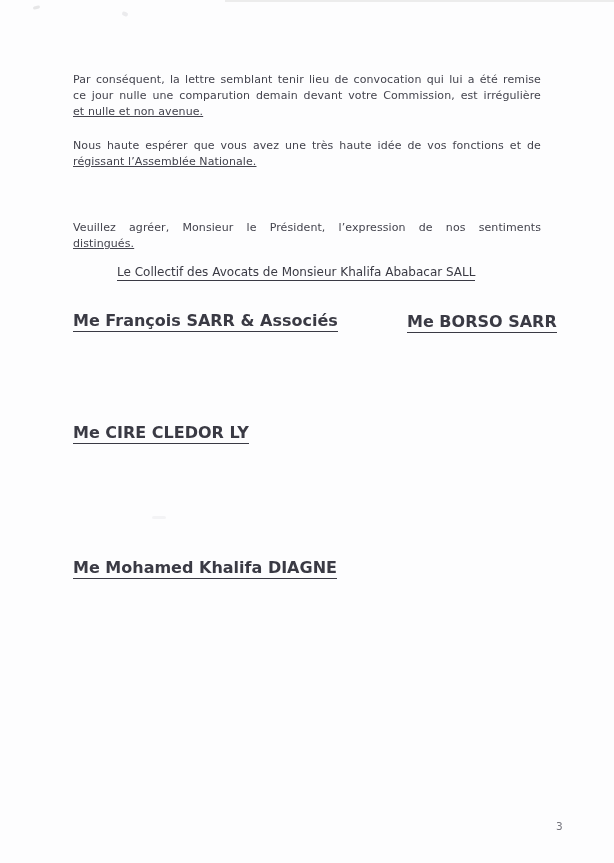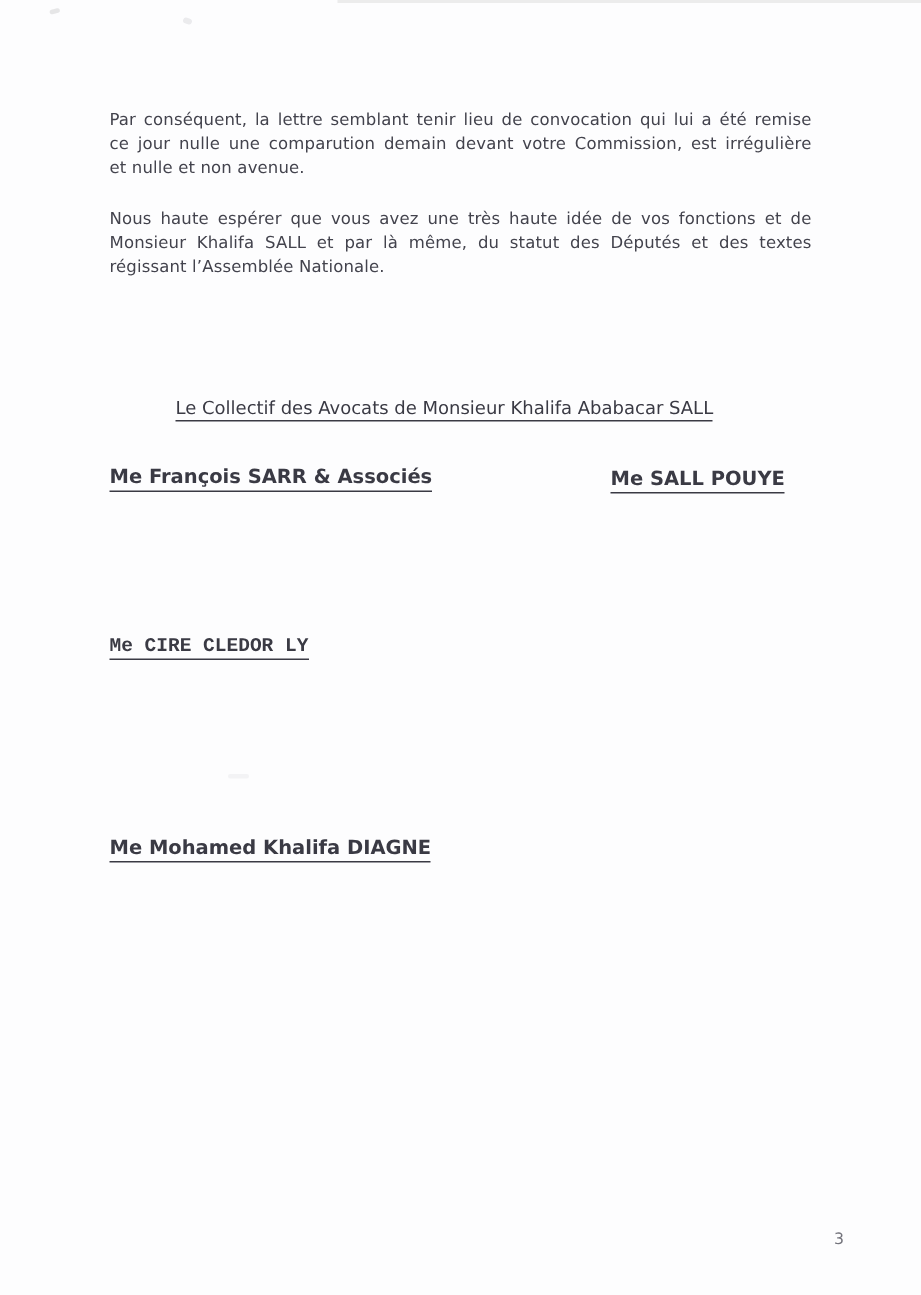--- a/index.html
+++ b/index.html
@@ -33,40 +33,40 @@
   .smudge-c { top: 516px; left: 152px; width: 14px; height: 3px; opacity: .18; }
 
   
   .para {
     position: absolute; left: 73px; width: 468px;
     font-size: 11px; line-height: 16px;
     color: var(--text);
     letter-spacing: 0.1px;
   }
   .para .line { text-align: justify; text-align-last: justify; white-space: normal; }
-  .para .line:last-child { text-align-last: left; }
+  .para .line:last-child { text-align-last: left; text-decoration: underline; }
   .para-1 { top: 72px; }
   .para-2 { top: 138px; }
   .para-3 { top: 220px; }
 
   
   .heading {
     position: absolute; top: 265px; left: 117px;
     font-size: 12px; font-weight: normal; color: var(--bold-text);
     white-space: nowrap;
   }
   .sig {
     position: absolute;
-    font-size: 13px; font-weight: bold; color: var(--bold-text);
+    font-size: 16px; font-weight: bold; color: var(--bold-text);
     white-space: nowrap;
   }
   .u { border-bottom: 1.6px solid currentColor; padding-bottom: 1px; display: inline-block; }
   .sig-1 { top: 311px; left: 73px; }
   .sig-2 { top: 312px; left: 407px; }
-  .sig-3 { top: 423px; left: 73px; font-family: Liberation Mono, monospace; }
+  .sig-3 { top: 423px; left: 73px; }
   .sig-4 { top: 424px; left: 370px; }
   .sig-5 { top: 558px; left: 73px; }
 
   .page-number {
     position: absolute; top: 820px; left: 556px;
     font-size: 10.5px; color: var(--muted);
   }
 </style>
 </head>
 <body>
@@ -79,35 +79,38 @@
   <div class="smudge smudge-c"></div>
 
   <div class="para para-1">
       <div class="line">Par conséquent, la lettre semblant tenir lieu de convocation qui lui a été remise</div>
       <div class="line">ce jour nulle une comparution demain devant votre Commission, est irrégulière</div>
       <div class="line">et nulle et non avenue.</div>
     </div>
 
   <div class="para para-2">
       <div class="line">Nous haute espérer que vous avez une très haute idée de vos fonctions et de</div>
-      <div class="line">Monsieur Khalifa SALL et par là même, du statut des Députés et des textes</div>
       <div class="line">régissant l’Assemblée Nationale.</div>
     </div>
 
+  <div class="para para-3">
+      <div class="line">Veuillez agréer, Monsieur le Président, l’expression de nos sentiments</div>
+      <div class="line">distingués.</div>
+    </div>
 
   <div class="heading">
     <span class="u">Le Collectif des Avocats de Monsieur Khalifa Ababacar SALL</span>
   </div>
 
   <div class="sig sig-1">
     <span class="u">Me François SARR &amp; Associés</span>
   </div>
 
   <div class="sig sig-2">
-    <span class="u">Me SALL POUYE</span>
+    <span class="u">Me BORSO SARR</span>
   </div>
 
   <div class="sig sig-3">
     <span class="u">Me CIRE CLEDOR LY</span>
   </div>
 
 
   <div class="sig sig-5">
     <span class="u">Me Mohamed Khalifa DIAGNE</span>
   </div>

